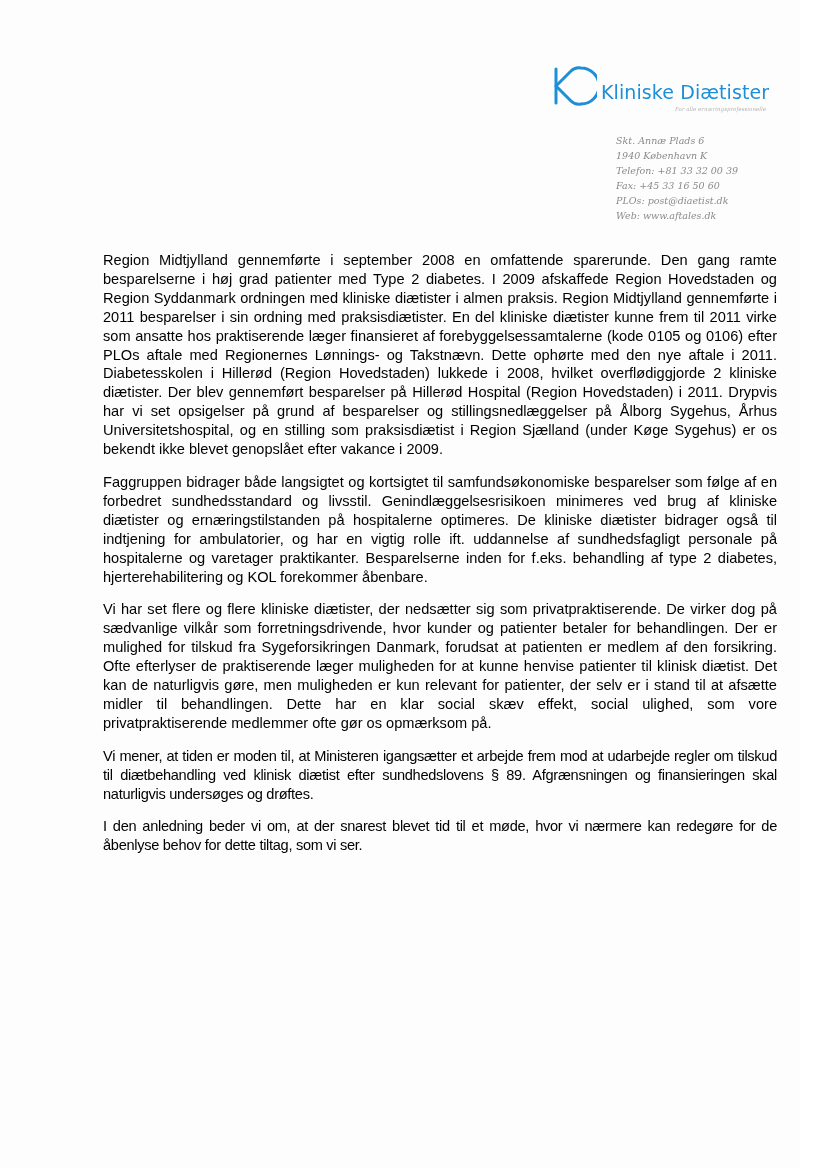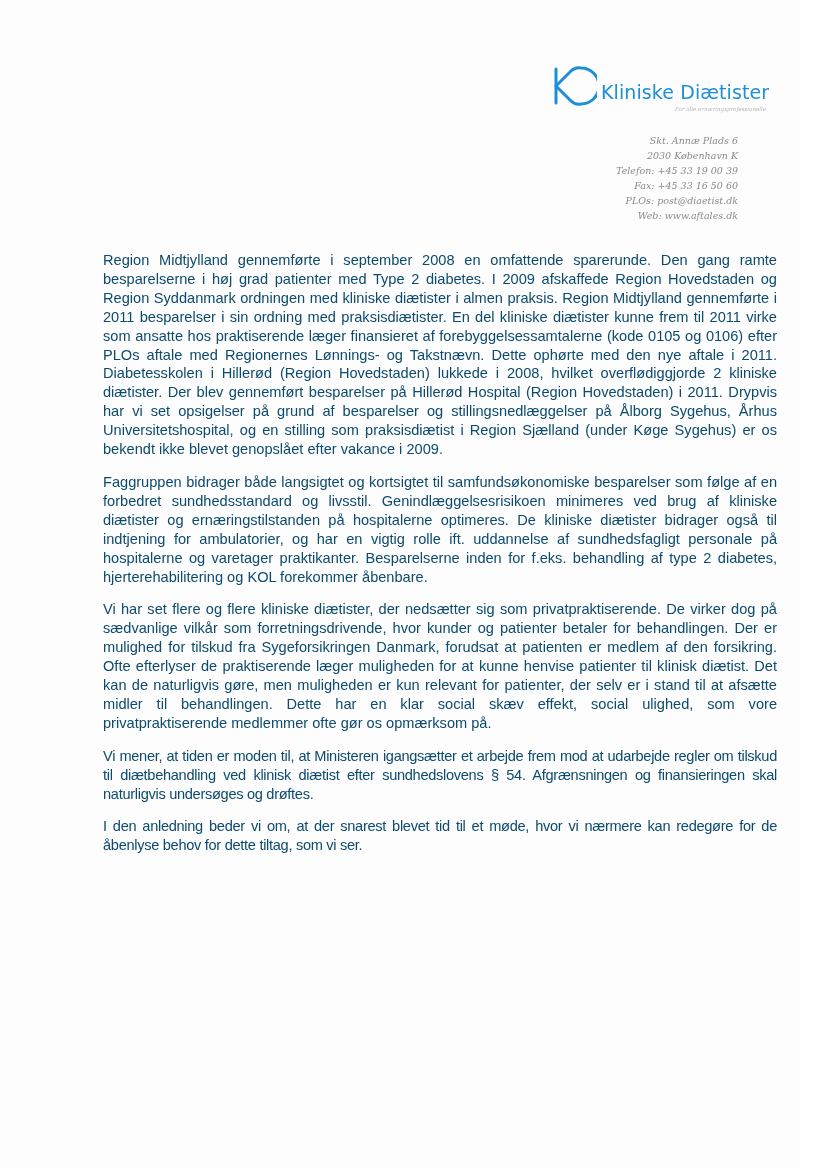--- a/index.html
+++ b/index.html
@@ -4,51 +4,51 @@
 <style>
   html, body { margin: 0; padding: 0; background: #ffffff; }
   body { width: 826px; height: 1168px; position: relative; overflow: hidden; }
   .page { position: absolute; left: 0; top: 0; width: 800px; height: 1168px; background: #fdfdfd; }
 
   .logo { position: absolute; left: 553px; top: 66px; width: 215px; height: 50px; }
   .logo-mark { position: absolute; left: 0; top: 0; width: 44px; height: 40px; }
   .logo-name { position: absolute; left: 48px; top: 15px; font-family: "DejaVu Sans", sans-serif; font-size: 19px; color: #1d8fd6; letter-spacing: 0.1px; white-space: nowrap; }
   .logo-tagline { position: absolute; right: 2px; top: 40px; font-family: "DejaVu Serif", serif; font-style: italic; font-size: 5.5px; color: #b5b5b5; white-space: nowrap; }
 
-  .address { position: absolute; right: 62px; top: 133px; text-align: right; font-family: "DejaVu Serif", serif; font-style: italic; font-size: 9.5px; line-height: 15px; color: #8a8a8a; }
+  .address { position: absolute; right: 62px; top: 133px; text-align: left; font-family: "DejaVu Serif", serif; font-style: italic; font-size: 9.5px; line-height: 15px; color: #8a8a8a; }
   .address div { white-space: nowrap; }
 
-  .body-text { position: absolute; left: 103px; top: 251px; width: 674px; font-family: "Liberation Sans", sans-serif; font-size: 14.6px; line-height: 18.9px; color: #0c4a6e; }
+  .body-text { position: absolute; left: 103px; top: 251px; width: 674px; font-family: "Liberation Sans", sans-serif; font-size: 14.6px; line-height: 18.9px; color: #000000; }
   .body-text p { margin: 0 0 14px 0; text-align: justify; }
   .body-text p.narrow { letter-spacing: -0.3px; }
 </style>
 </head>
 <body>
 
 <div class="page">
 
   <div class="logo">
     <svg class="logo-mark" viewBox="0 0 44 40">
       <line x1="3" y1="3" x2="3" y2="37" stroke="#1d8fd6" stroke-width="3" stroke-linecap="round"></line>
       <path d="M3 20 L18 5 Q22 1 28 2 A18 18 0 1 1 28 38 Q22 39 18 35 Z" fill="none" stroke="#1d8fd6" stroke-width="3" stroke-linejoin="round"></path>
     </svg>
     <div class="logo-name">Kliniske Diætister</div>
     <div class="logo-tagline">For alle ernæringsprofessionelle</div>
   </div>
 
   <div class="address">
     <div>Skt. Annæ Plads 6</div>
-    <div>2030 København K</div>
-    <div>Telefon: +45 33 19 00 39</div>
+    <div>1940 København K</div>
+    <div>Telefon: +81 33 32 00 39</div>
     <div>Fax: +45 33 16 50 60</div>
     <div>PLOs: post@diaetist.dk</div>
     <div>Web: www.aftales.dk</div>
   </div>
 
   <div class="body-text">
     <p>Region Midtjylland gennemførte i september 2008 en omfattende sparerunde. Den gang ramte besparelserne i høj grad patienter med Type 2 diabetes. I 2009 afskaffede Region Hovedstaden og Region Syddanmark ordningen med kliniske diætister i almen praksis. Region Midtjylland gennemførte i 2011 besparelser i sin ordning med praksisdiætister. En del kliniske diætister kunne frem til 2011 virke som ansatte hos praktiserende læger finansieret af forebyggelsessamtalerne (kode 0105 og 0106) efter PLOs aftale med Regionernes Lønnings- og Takstnævn. Dette ophørte med den nye aftale i 2011. Diabetesskolen i Hillerød (Region Hovedstaden) lukkede i 2008, hvilket overflødiggjorde 2 kliniske diætister. Der blev gennemført besparelser på Hillerød Hospital (Region Hovedstaden) i 2011. Drypvis har vi set opsigelser på grund af besparelser og stillingsnedlæggelser på Ålborg Sygehus, Århus Universitetshospital, og en stilling som praksisdiætist i Region Sjælland (under Køge Sygehus) er os bekendt ikke blevet genopslået efter vakance i 2009.</p>
     <p>Faggruppen bidrager både langsigtet og kortsigtet til samfundsøkonomiske besparelser som følge af en forbedret sundhedsstandard og livsstil. Genindlæggelsesrisikoen minimeres ved brug af kliniske diætister og ernæringstilstanden på hospitalerne optimeres. De kliniske diætister bidrager også til indtjening for ambulatorier, og har en vigtig rolle ift. uddannelse af sundhedsfagligt personale på hospitalerne og varetager praktikanter. Besparelserne inden for f.eks. behandling af type 2 diabetes, hjerterehabilitering og KOL forekommer åbenbare.</p>
     <p>Vi har set flere og flere kliniske diætister, der nedsætter sig som privatpraktiserende. De virker dog på sædvanlige vilkår som forretningsdrivende, hvor kunder og patienter betaler for behandlingen. Der er mulighed for tilskud fra Sygeforsikringen Danmark, forudsat at patienten er medlem af den forsikring. Ofte efterlyser de praktiserende læger muligheden for at kunne henvise patienter til klinisk diætist. Det kan de naturligvis gøre, men muligheden er kun relevant for patienter, der selv er i stand til at afsætte midler til behandlingen. Dette har en klar social skæv effekt, social ulighed, som vore privatpraktiserende medlemmer ofte gør os opmærksom på.</p>
-    <p class="narrow">Vi mener, at tiden er moden til, at Ministeren igangsætter et arbejde frem mod at udarbejde regler om tilskud til diætbehandling ved klinisk diætist efter sundhedslovens § 54. Afgrænsningen og finansieringen skal naturligvis undersøges og drøftes.</p>
+    <p class="narrow">Vi mener, at tiden er moden til, at Ministeren igangsætter et arbejde frem mod at udarbejde regler om tilskud til diætbehandling ved klinisk diætist efter sundhedslovens § 89. Afgrænsningen og finansieringen skal naturligvis undersøges og drøftes.</p>
     <p class="narrow">I den anledning beder vi om, at der snarest blevet tid til et møde, hvor vi nærmere kan redegøre for de åbenlyse behov for dette tiltag, som vi ser.</p>
   </div>
 
 </div>
 
 </body></html>

